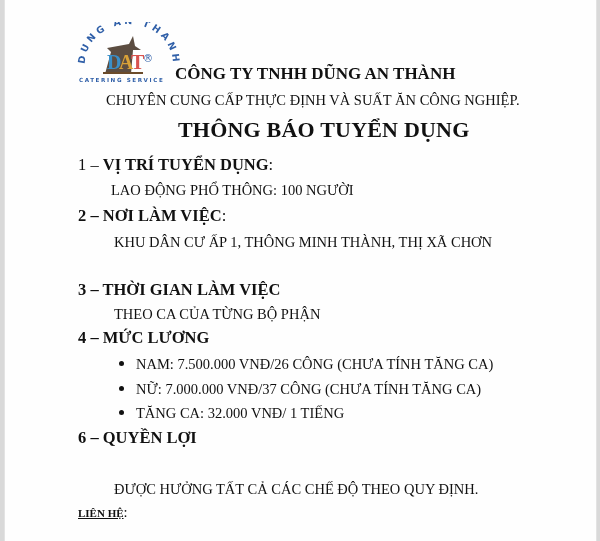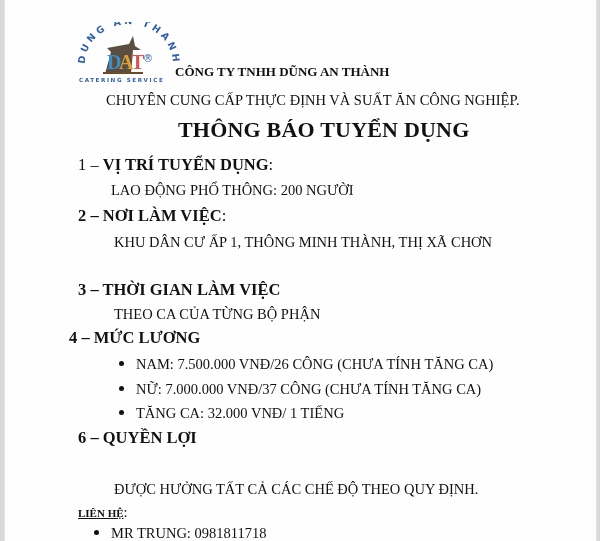--- a/index.html
+++ b/index.html
@@ -30,21 +30,21 @@
   
   .logo {
     position: absolute;
     left: 72px;
     top: 22px;
     width: 104px;
     height: 62px;
   }
   .company {
     left: 170px; top: 64px;
-    font-size: 13px; font-weight: bold;
+    font-size: 17px; font-weight: bold;
   }
   .tagline {
     left: 101px; top: 92px;
     font-size: 14.5px;
   }
   .doc-title {
     left: 173px; top: 117px;
     font-size: 22px; font-weight: bold;
     letter-spacing: 0.2px;
   }
@@ -99,49 +99,46 @@
     </svg>
   </div>
 
   <div class="abs company">CÔNG TY TNHH DŨNG AN THÀNH</div>
   <div class="abs tagline">CHUYÊN CUNG CẤP THỰC ĐỊNH VÀ SUẤT ĂN CÔNG NGHIỆP.</div>
   <div class="abs doc-title">THÔNG BÁO TUYỂN DỤNG</div>
 
   <div class="abs sec-head" style="left:73px; top:155px;">
     <span class="num">1 – </span><span>VỊ TRÍ TUYỂN DỤNG</span><span class="colon">:</span>
   </div>
-  <div class="abs body-text" style="left:106px; top:182px;">LAO ĐỘNG PHỔ THÔNG: 200 NGƯỜI</div>
+  <div class="abs body-text" style="left:106px; top:182px;">LAO ĐỘNG PHỔ THÔNG: 100 NGƯỜI</div>
 
   <div class="abs sec-head" style="left:73px; top:206px;">
     <span class="num bold">2 – </span><span>NƠI LÀM VIỆC</span><span class="colon">:</span>
   </div>
   <div class="abs body-text" style="left:109px; top:234px;">KHU DÂN CƯ ẤP 1, THÔNG MINH THÀNH, THỊ XÃ CHƠN</div>
 
   <div class="abs sec-head" style="left:73px; top:280px;">
     <span class="num bold">3 – </span><span>THỜI GIAN LÀM VIỆC</span>
   </div>
   <div class="abs body-text" style="left:109px; top:306px;">THEO CA CỦA TỪNG BỘ PHẬN</div>
 
-  <div class="abs sec-head" style="left:64px; top:328px;">
+  <div class="abs sec-head" style="left:73px; top:328px;">
     <span class="num bold">4 – </span><span>MỨC LƯƠNG</span>
   </div>
   <div class="abs body-text" style="left:114px; top:356px;">
     <span class="bullet"></span><span>NAM: 7.500.000 VNĐ/26 CÔNG (CHƯA TÍNH TĂNG CA)</span>
   </div>
   <div class="abs body-text" style="left:114px; top:381px;">
     <span class="bullet"></span><span>NỮ: 7.000.000 VNĐ/37 CÔNG (CHƯA TÍNH TĂNG CA)</span>
   </div>
   <div class="abs body-text" style="left:114px; top:405px;">
     <span class="bullet"></span><span>TĂNG CA: 32.000 VNĐ/ 1 TIẾNG</span>
   </div>
 
   <div class="abs sec-head" style="left:73px; top:428px;">
     <span class="num bold">6 – </span><span>QUYỀN LỢI</span>
   </div>
   <div class="abs body-text" style="left:109px; top:481px;">ĐƯỢC HƯỞNG TẤT CẢ CÁC CHẾ ĐỘ THEO QUY ĐỊNH.</div>
 
   <div class="abs" style="left:73px; top:503px;">
     <span class="contact-head">LIÊN HỆ</span><span style="font-size:14.5px;">:</span>
   </div>
-  <div class="abs body-text" style="left:89px; top:525px;">
-    <span class="bullet"></span><span>MR TRUNG: 0981811718</span>
-  </div>
 </div>
 
 </body></html>

